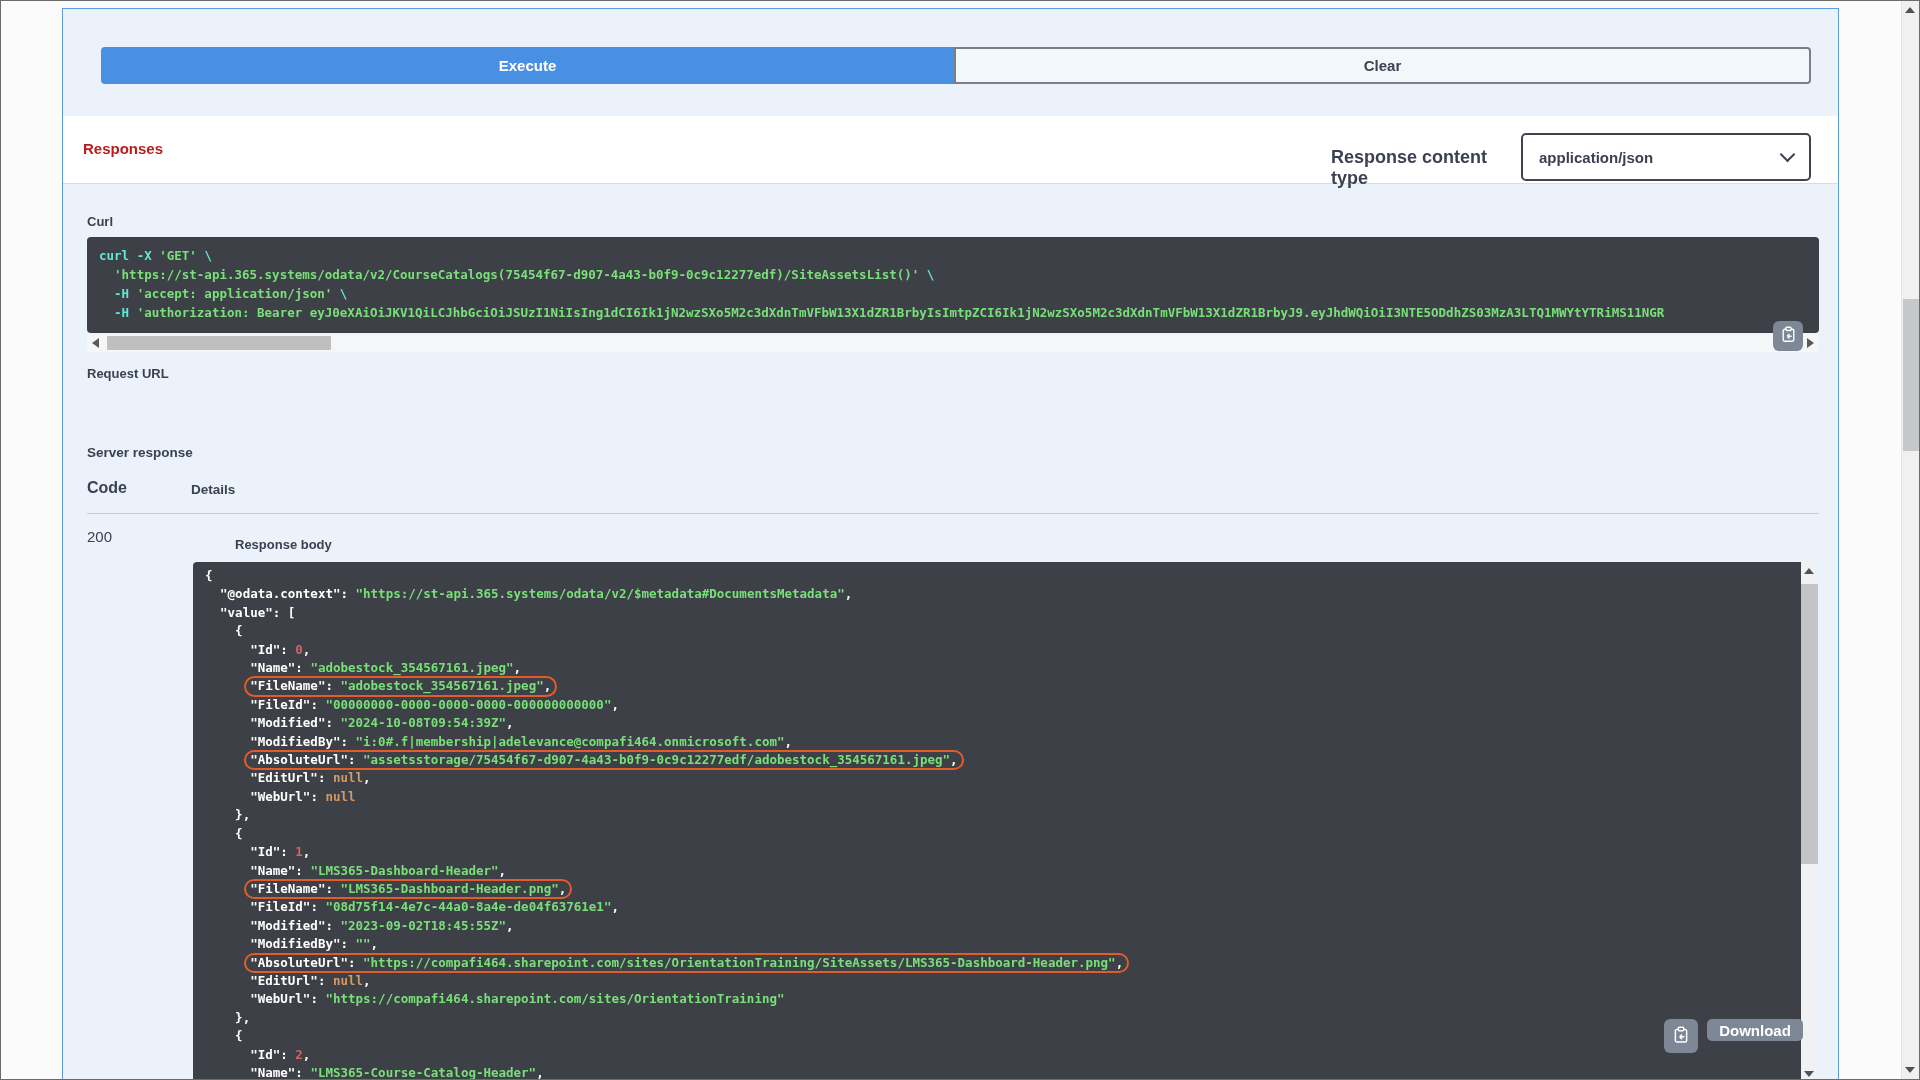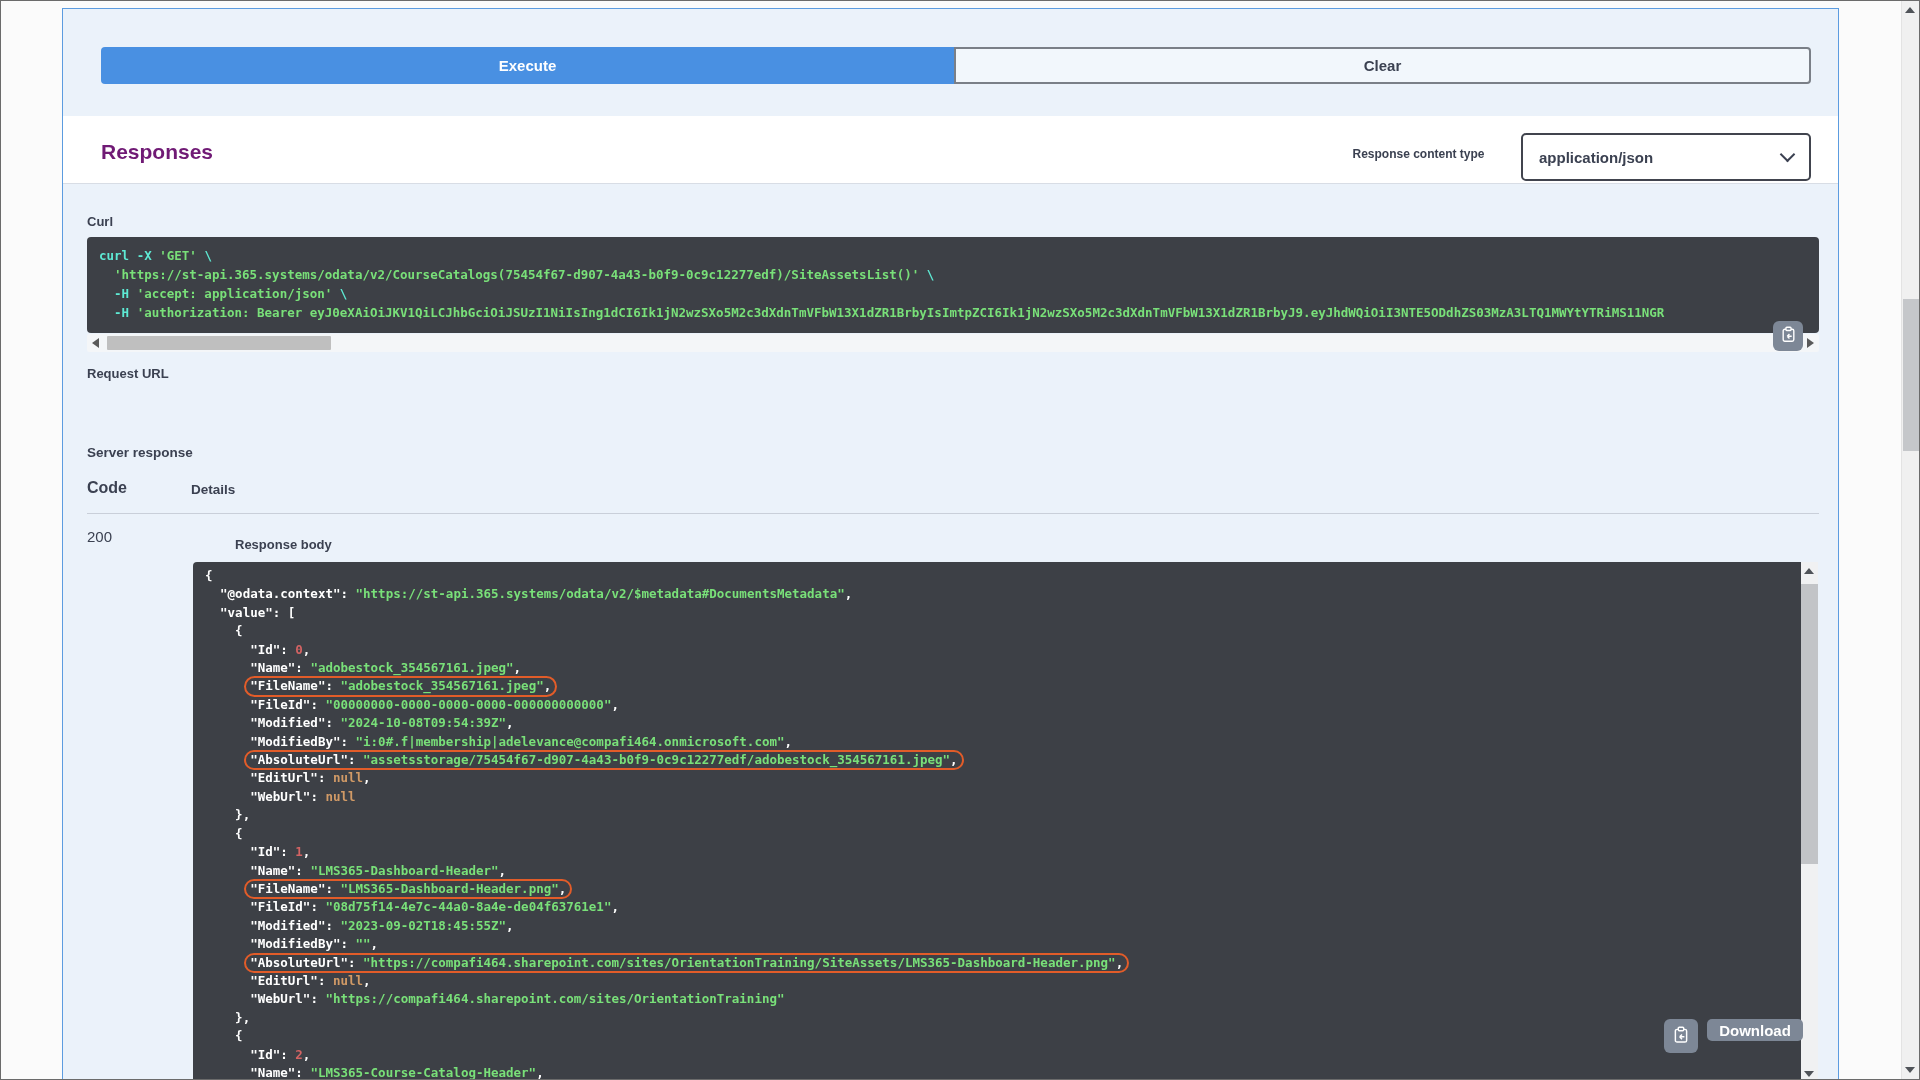--- a/index.html
+++ b/index.html
@@ -12,22 +12,22 @@
   .panel{
     position:absolute;left:61px;top:7px;width:1777px;height:1071px;
     background:#ebf2fa;border:1px solid #5c9ce0;border-bottom:none;box-sizing:border-box;
   }
   
   .btn{position:absolute;top:46px;height:37px;font-weight:700;font-size:15px;cursor:pointer;box-sizing:border-box;font-family:"Liberation Sans",sans-serif;}
   .btn-execute{left:100px;width:853px;background:#4990e2;color:#ffffff;border:none;border-radius:4px 0 0 4px;}
   .btn-clear{left:953px;width:857px;background:#f2f7fc;color:#3b4151;border:2px solid #7a7f87;border-radius:0 4px 4px 0;}
   
   .responses-band{position:absolute;left:62px;top:115px;width:1775px;height:68px;background:#ffffff;border-bottom:1px solid #d8dde5;box-sizing:border-box;}
-  .responses-title{position:absolute;left:100px;top:139px;font-size:21px;font-weight:700;color:#701a75;}
-  .rct-label{position:absolute;left:1330px;top:146px;width:175px;text-align:center;font-size:12px;font-weight:700;color:#3b4151;}
+  .responses-title{position:absolute;left:82px;top:139px;font-size:15px;font-weight:700;color:#b91c1c;}
+  .rct-label{position:absolute;left:1330px;top:146px;width:175px;text-align:left;font-size:18px;font-weight:700;color:#3b4151;}
   .rct-select{
     position:absolute;left:1520px;top:132px;width:290px;height:48px;background:#ffffff;
     border:2px solid #41444e;border-radius:5px;box-sizing:border-box;
     display:flex;align-items:center;padding:0 16px;font-size:15px;font-weight:600;color:#3b4151;cursor:pointer;
   }
   .chev{width:9px;height:9px;border-right:2px solid #3b4151;border-bottom:2px solid #3b4151;transform:rotate(45deg);margin-left:auto;margin-top:-5px;}
   
   .sec-label{position:absolute;font-size:13px;font-weight:600;color:#3b4151;}
   
   .codeblock{

